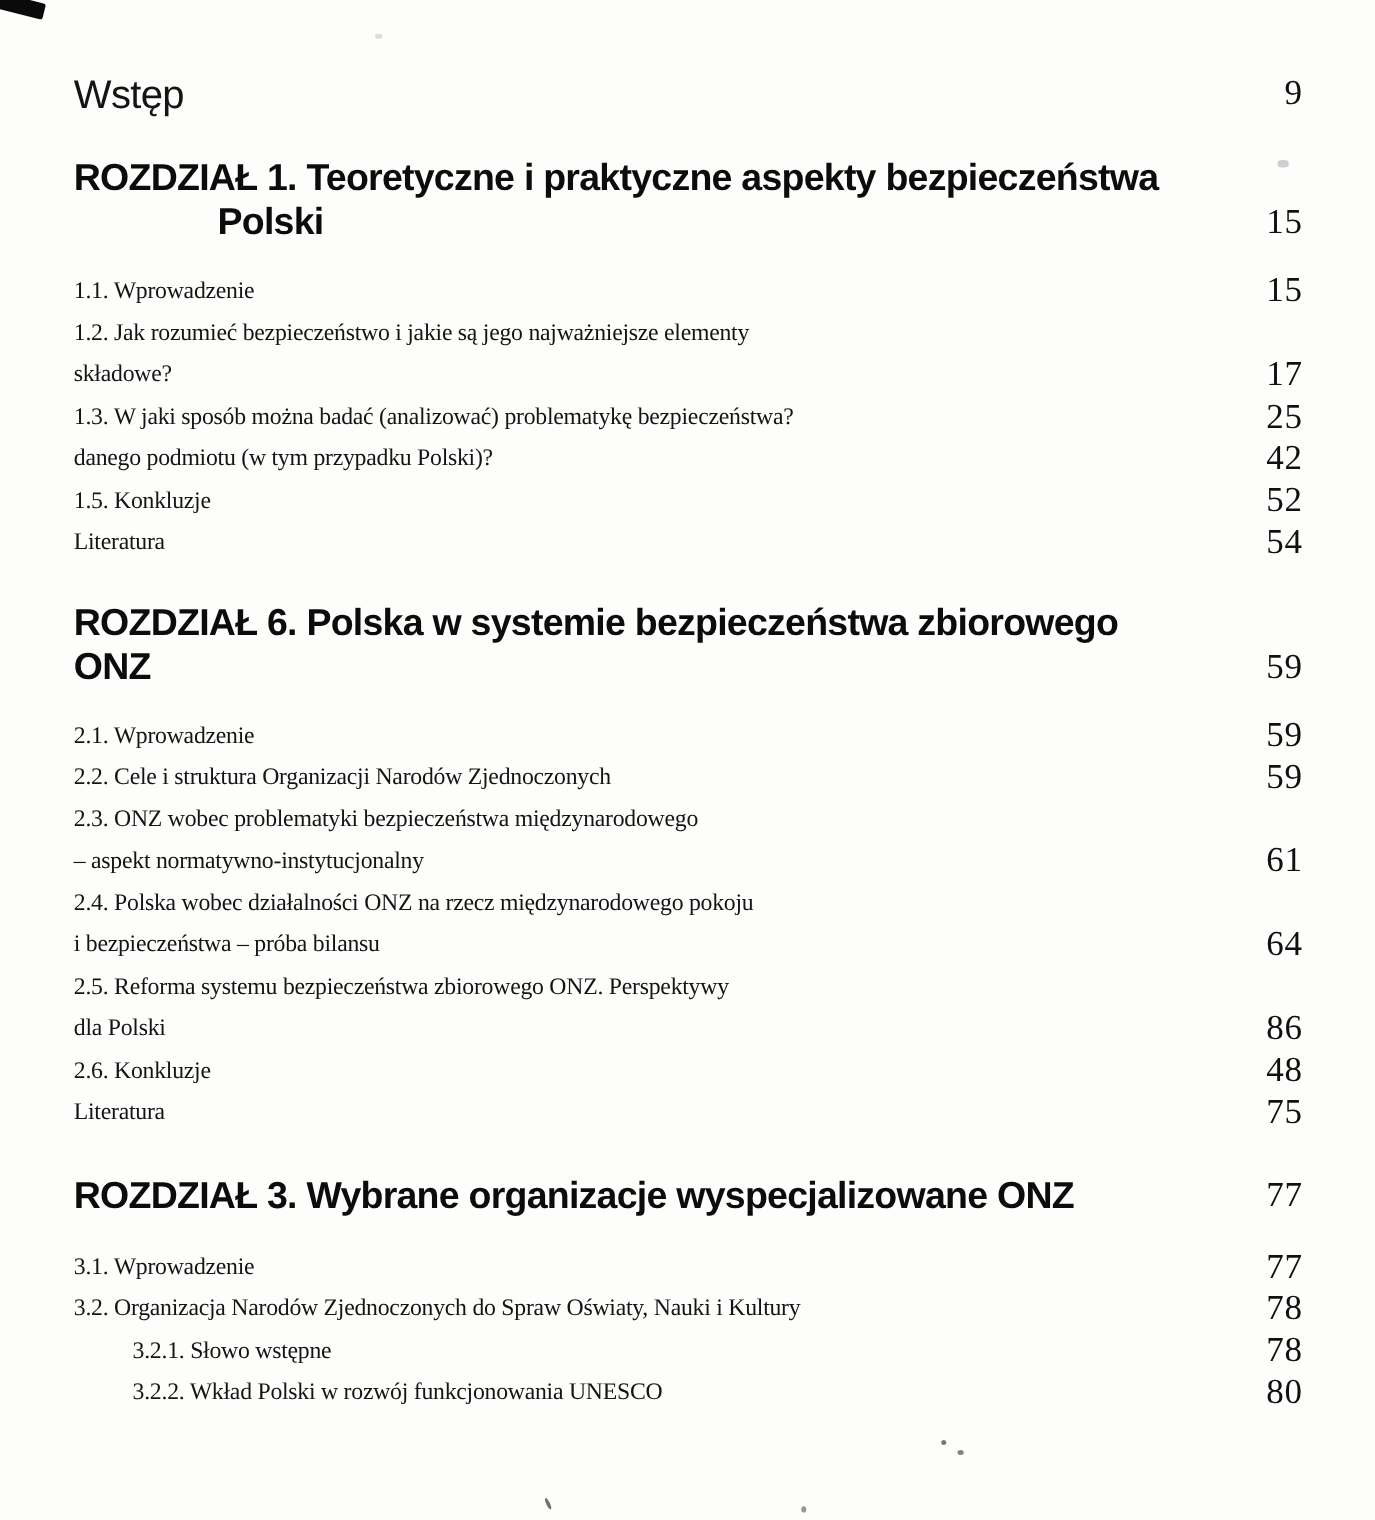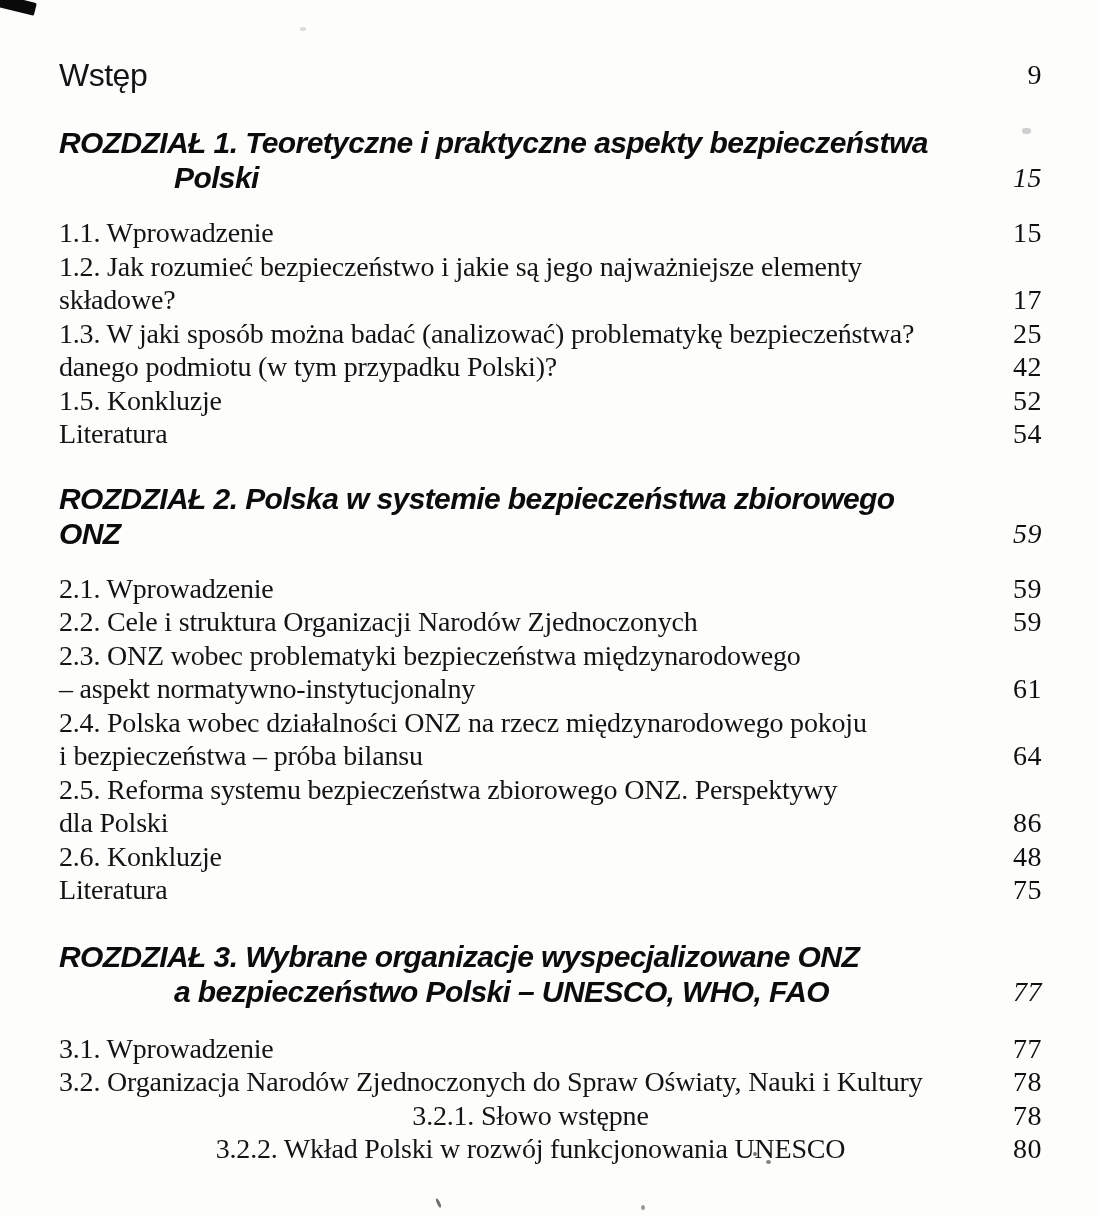--- a/index.html
+++ b/index.html
@@ -49,31 +49,31 @@
   .chapter-title .txt .line {
     font-family: "Liberation Sans", sans-serif;
     font-weight: 700;
     font-size: 30px;
     line-height: 35px;
     letter-spacing: -0.6px;
     color: #0c0c0c;
   }
   .chapter-title .txt .line.cont { margin-left: 115px; }
   .chapter-title .num { line-height: 35px; }
-  .chapter-title { margin-bottom: 21px; font-style: italic; }
+  .chapter-title { margin-bottom: 21px; }
   .chapter2 .chapter-title { margin-top: 30px; }
   .chapter3 .chapter-title { margin-top: 32px; margin-bottom: 23px; }
   
   .entry .txt .line {
-    font-size: 28px;
+    font-size: 19px;
     line-height: 33.5px;
     letter-spacing: -0.2px;
   }
   .entry .txt .line.cont { }
-  .entry.sub .txt .line { margin-left: 47px; text-align: center; }
+  .entry.sub .txt .line { margin-left: 47px; }
   
   .artifact { position: absolute; background: #0a0a0a; }
   .a-corner-wedge {
     left: -14px; top: -3px; width: 50px; height: 13px;
     transform: rotate(14deg);
     border-radius: 2px;
   }
   .a-speck { border-radius: 50%; }
   .a-s1 { left: 753px; top: 1152px; width: 4px; height: 4px; opacity: .55; }
   .a-s2 { left: 766px; top: 1160px; width: 5px; height: 4px; opacity: .5; }
@@ -146,21 +146,21 @@
       <div class="txt">
           <div class="line">Literatura</div>
         </div>
       <div class="num">54</div>
     </div>
   </section>
 
   <section class="chapter chapter2">
     <div class="row chapter-title">
       <div class="txt">
-        <div class="line">ROZDZIAŁ 2. Polska w systemie bezpieczeństwa zbiorowego ONZ</div>
+        <div class="line">ROZDZIAŁ 6. Polska w systemie bezpieczeństwa zbiorowego ONZ</div>
       </div>
       <div class="num">59</div>
     </div>
 
     <div class="row entry">
       <div class="txt">
           <div class="line">2.1. Wprowadzenie</div>
         </div>
       <div class="num">59</div>
     </div>
@@ -202,21 +202,20 @@
           <div class="line">Literatura</div>
         </div>
       <div class="num">75</div>
     </div>
   </section>
 
   <section class="chapter chapter3">
     <div class="row chapter-title">
       <div class="txt">
         <div class="line">ROZDZIAŁ 3. Wybrane organizacje wyspecjalizowane ONZ</div>
-        <div class="line cont">a bezpieczeństwo Polski – UNESCO, WHO, FAO</div>
       </div>
       <div class="num">77</div>
     </div>
 
     <div class="row entry">
       <div class="txt">
           <div class="line">3.1. Wprowadzenie</div>
         </div>
       <div class="num">77</div>
     </div>

